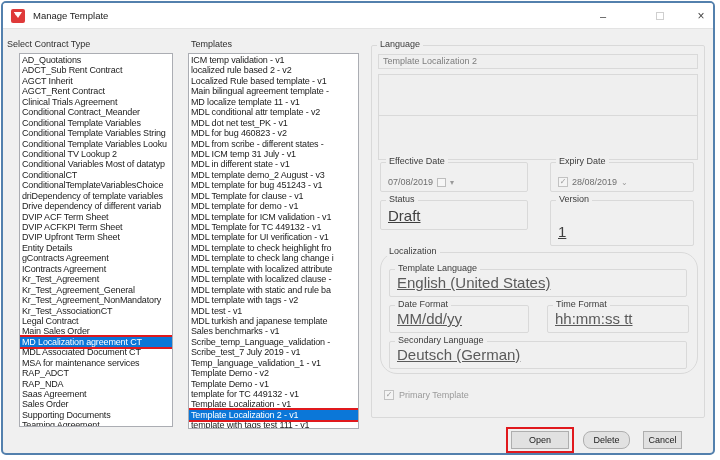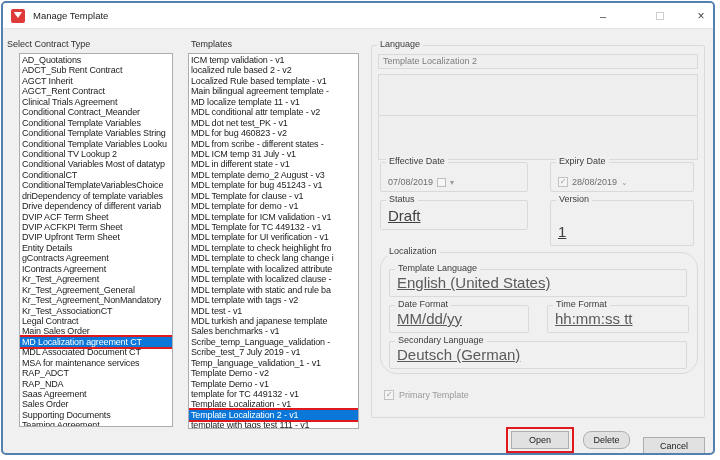--- a/index.html
+++ b/index.html
@@ -219,15 +219,15 @@
 
     <div class="check-row" style="left:12px;top:344px;">
       <span class="cbx">✓</span>
       <span>Primary Template</span>
     </div>
   </div>
 
   <div class="annot-box" style="left:503px;top:424px;width:68px;height:26px;"></div>
   <button class="btn" style="left:508px;top:428px;width:58px;">Open</button>
   <button class="btn" style="left:580px;top:428px;width:47px;border-radius:8px;">Delete</button>
-  <button class="btn" style="left:640px;top:428px;width:62px;margin-top:6px;">Cancel</button>
+  <button class="btn" style="left:640px;top:428px;width:39px;">Cancel</button>
 
 </div>
 
 </body></html>

